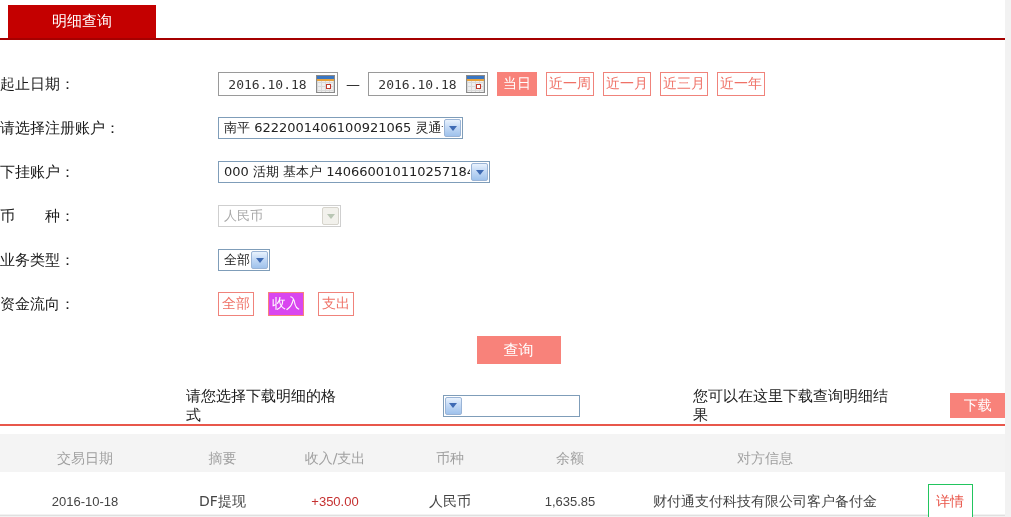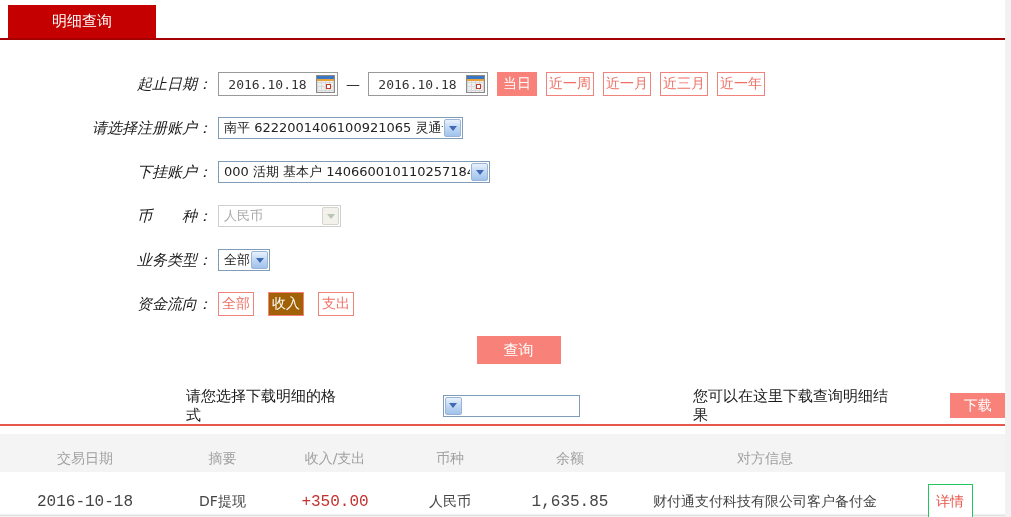--- a/index.html
+++ b/index.html
@@ -8,21 +8,21 @@
   .content { width:1005px; height:514px; background:#ffffff; }
 
   
   .tabbar { border-bottom:2px solid #a50000; padding-top:5px; height:40px; }
   .tab { width:148px; height:33px; margin-left:8px; background:#c40000; color:#fff;
          font-size:15px; display:flex; align-items:center; justify-content:center; cursor:pointer; }
 
   
   .form { padding-top:32px; }
   .frow { display:flex; align-items:center; height:24px; margin-bottom:20px; }
-  .flabel { width:212px; text-align:right; font-size:15px; color:#1a1a1a; flex:none;font-style:italic; }
+  .flabel { width:212px; font-size:15px; color:#1a1a1a; flex:none; }
   .gap6 { width:6px; flex:none; }
 
   .datebox { width:120px; height:24px; border:1px solid #9a9a9a; background:#fff;
              display:flex; align-items:center; cursor:pointer; }
   .dateval { flex:1; text-align:center; font-size:13px; color:#333; font-family:"DejaVu Sans Mono",monospace; }
   .cal { width:19px; height:18px; margin-right:2px; border:1px solid #8a8a8a; background:#eee;
          position:relative; flex:none; cursor:pointer;
          background-image:linear-gradient(#d8d8d8 1px, transparent 1px),
                           linear-gradient(90deg,#d8d8d8 1px, transparent 1px);
          background-size:4px 4px; background-position:0 6px; }
@@ -45,41 +45,41 @@
                  background:linear-gradient(180deg,#e9f2fd,#c3d9f5 45%,#9fc2ec);
                  border:1px solid #9ab4d6; display:flex; align-items:center; justify-content:center; }
   .xpsel-arrow::before { content:""; border-left:4px solid transparent;
                  border-right:4px solid transparent; border-top:5px solid #3f6bb4; }
   .xpsel.disabled { border-color:#cfcfcf; color:#a8a8a8; cursor:default; }
   .xpsel.disabled .xpsel-arrow { background:#f2f1ec; border-color:#d6d4cc; }
   .xpsel.disabled .xpsel-arrow::before { border-top-color:#b9c6b4; }
 
   .flowbtn { height:24px; width:36px; font-size:14px; background:#fff;
              border:1px solid #f0837b; color:#ef7166; margin-right:14px; }
-  .flowbtn.filled { background:#a16207; border-color:#f8827a; color:#fff; }
+  .flowbtn.filled { background:#d946ef; border-color:#f8827a; color:#fff; }
 
   .querywrap { display:flex; justify-content:center; margin-top:19px;padding-left:32px; }
   .query-btn { width:84px; height:28px; background:#f8827a; border:none; color:#fff; font-size:15px; }
 
   
   .dlrow { display:flex; align-items:center; margin:29px 0 0 186px; height:25px;gap:45px; }
   .dltext { font-size:15px; color:#1a1a1a; }
   .dlhint { font-size:15px; color:#1a1a1a; margin-left:68px; }
   .dl-btn { width:56px; height:25px; background:#f8827a; border:none; color:#fff;
             font-size:14px; margin-left:8px; }
 
   
   .divider { height:2px; background:#e8574b; margin-top:6px; }
   .table { margin-top:8px; font-size:14px; }
   .thead, .trow { display:grid;
       grid-template-columns:170px 105px 120px 110px 130px 260px 1fr; align-items:center; }
   .thead { background:#f4f4f4; height:38px; color:#a0a0a0; }
   .trow { height:44px; border-bottom:1px solid #e0e0e0; color:#444; }
   .th, .td { text-align:center; white-space:nowrap;margin-top:12px; }
-  .num { font-family:Liberation Mono, monospace; font-size:16px; }
+  .num { font-family:Liberation Sans, sans-serif; font-size:13px; }
   .amount-pos { color:#c53030; }
   .detail-btn { width:45px; height:35px; background:#fff; border:1px solid #22c55e;
                 color:#e9574b; font-size:14px; }
 </style>
 </head>
 <body>
 
 <div class="page">
   <div class="content">
 

